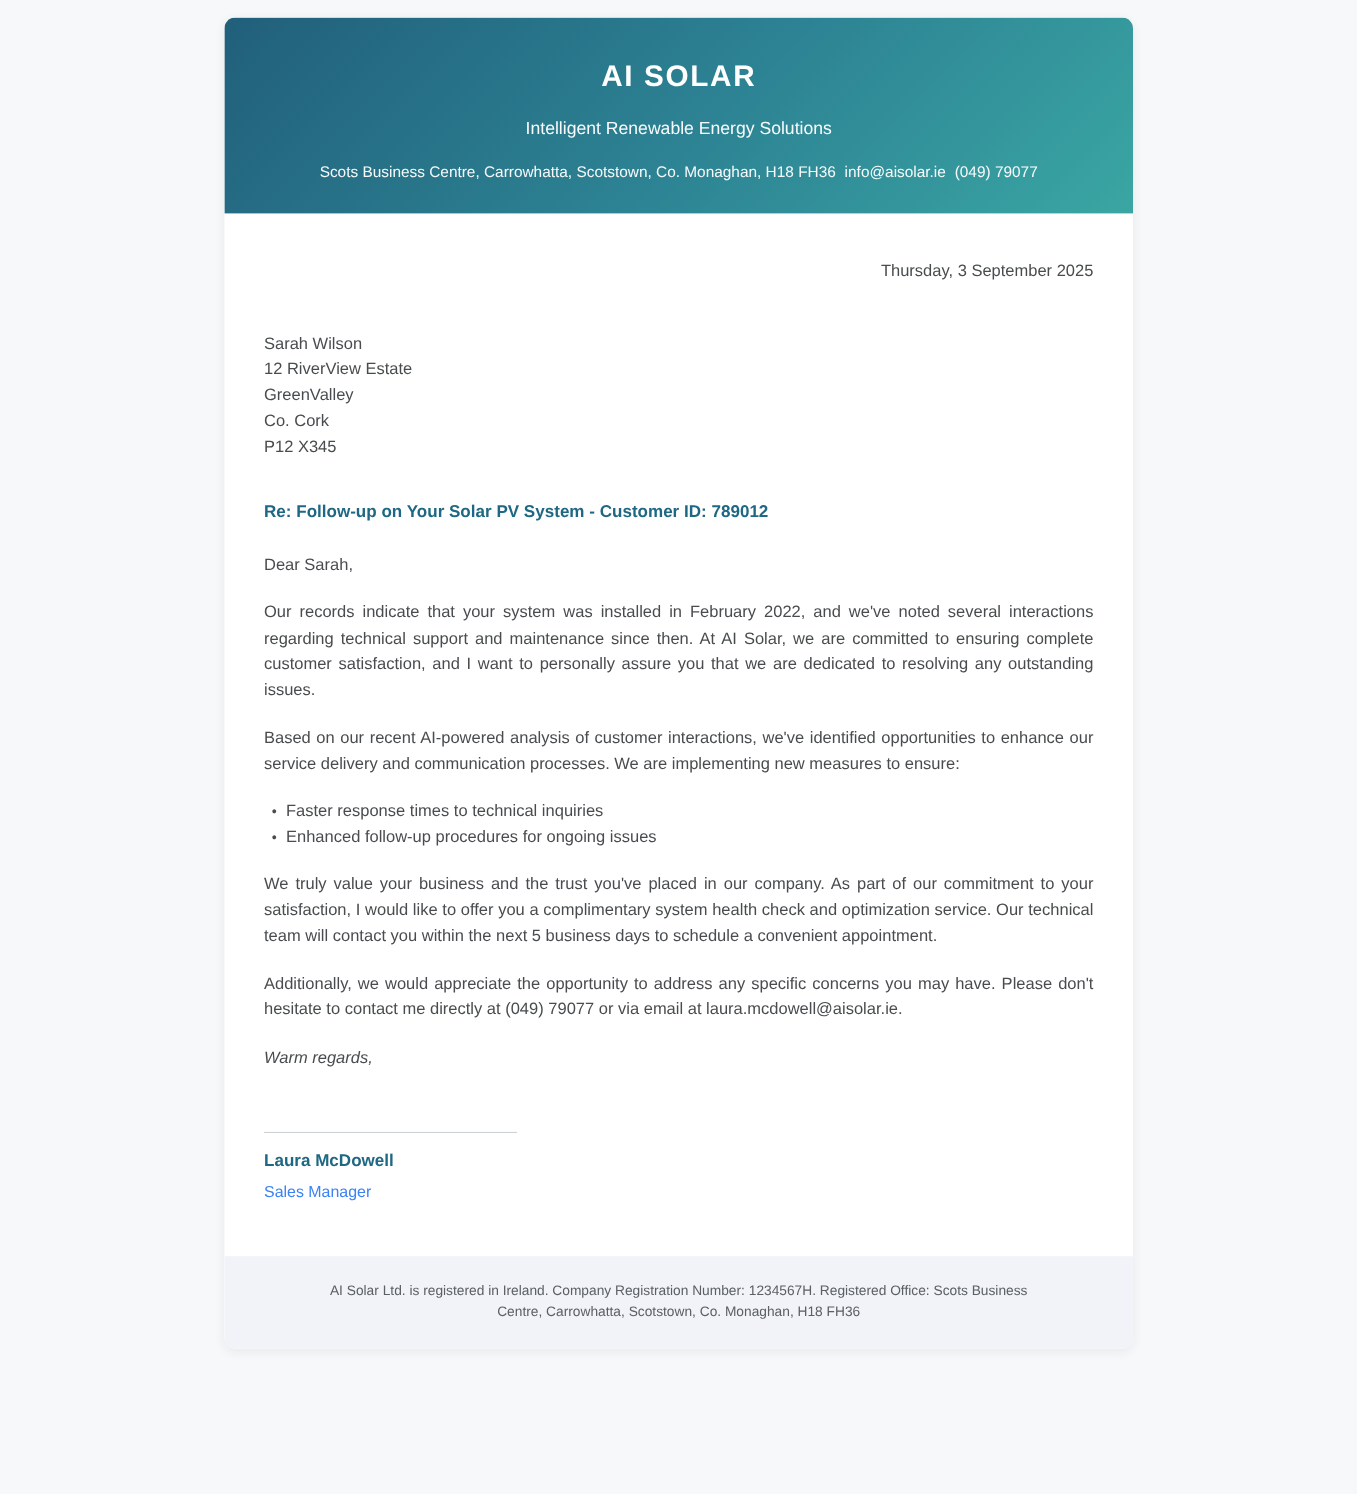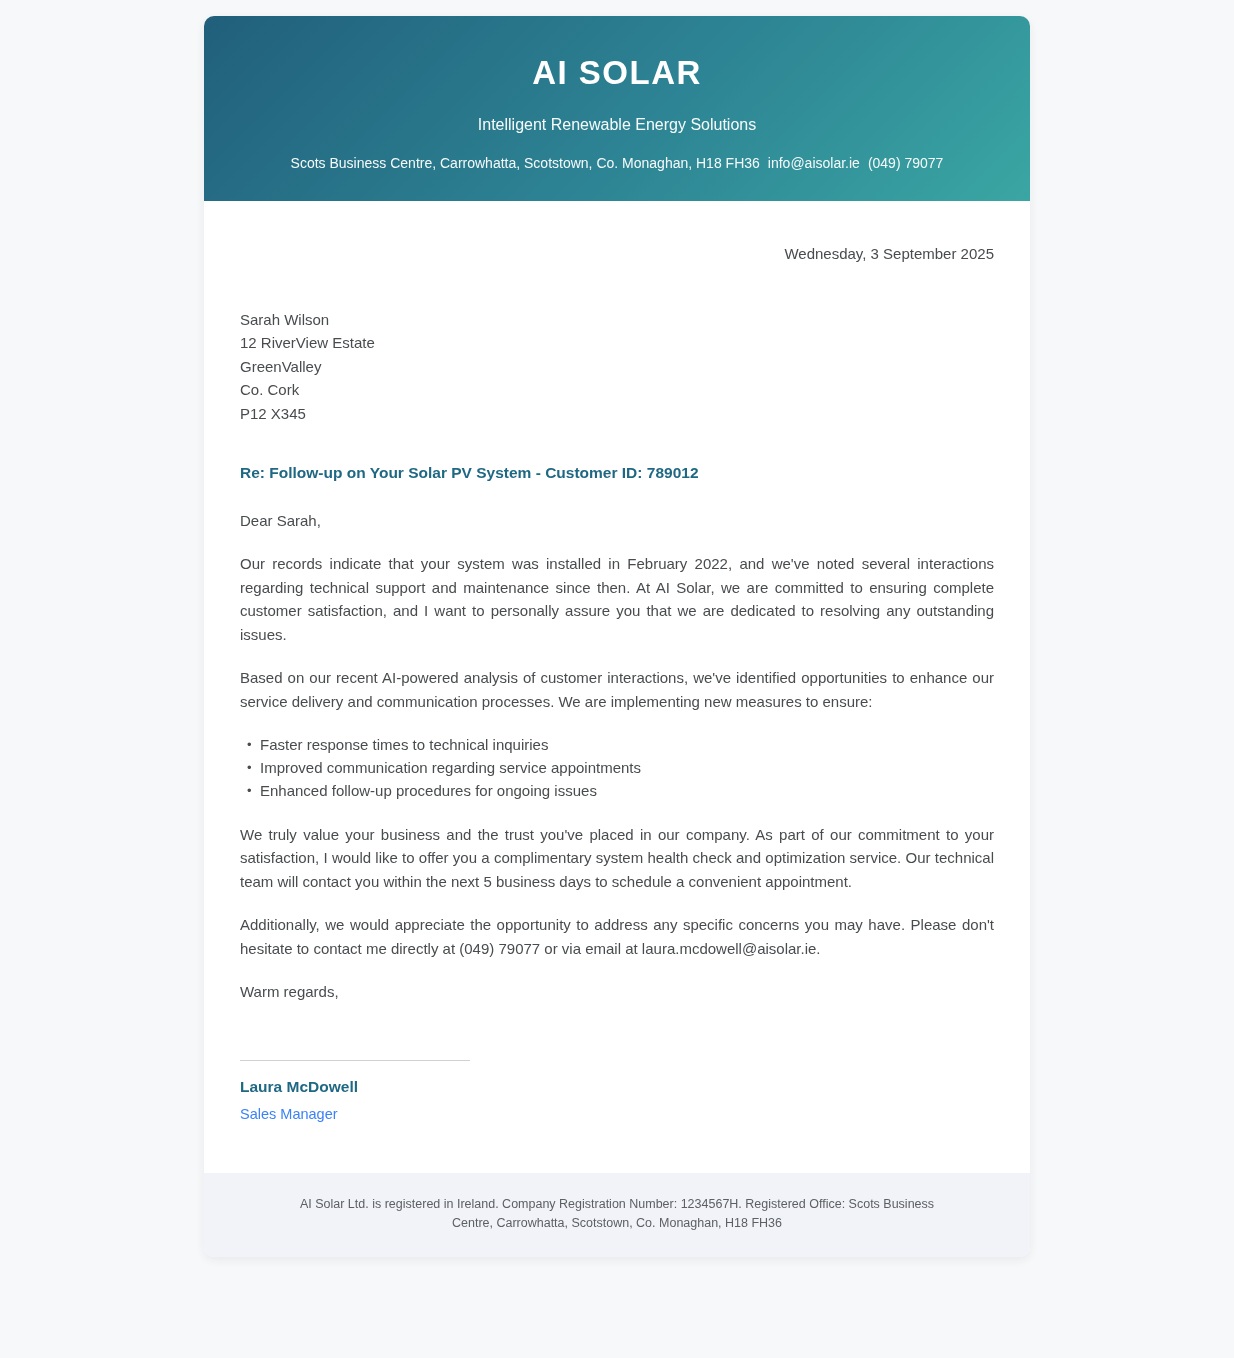--- a/index.html
+++ b/index.html
@@ -22,21 +22,21 @@
     box-shadow: 0 3px 10px rgba(30,40,60,0.07);
   }
   
   .letterhead {
     background: linear-gradient(135deg, #215f7b 0%, #2d8494 55%, #3aa6a3 100%);
     color: #ffffff;
     text-align: center;
     padding: 38px 36px 30px 36px;
   }
   .company-name {
-    font-size: 33px;
+    font-size: 27px;
     font-weight: bold;
     letter-spacing: 1.5px;
     margin-bottom: 24px;
   }
   .tagline {
     font-size: 16px;
     font-weight: normal;
     margin-bottom: 21px;
     opacity: 0.97;
   }
@@ -83,21 +83,21 @@
     position: relative;
     padding-left: 0;
   }
   ul.points li::before {
     content: "•";
     position: absolute;
     left: -13px;
     color: #494c4e;
     font-size: 13px;
   }
-  .closing { margin-bottom: 0; }
+  .closing { margin-bottom: 0; font-style: italic; }
   .signature-block { margin-top: 56px; }
   .signature-line {
     width: 230px;
     border: none;
     border-top: 1px solid #cfd2d4;
     margin-bottom: 14px;
   }
   .signer-name {
     color: #1f6883;
     font-weight: bold;
@@ -132,40 +132,39 @@
       <div class="company-name">AI SOLAR</div>
       <div class="tagline">Intelligent Renewable Energy Solutions</div>
       <div class="contact-line">
         <span>Scots Business Centre, Carrowhatta, Scotstown, Co. Monaghan, H18 FH36</span>
         <span>info@aisolar.ie</span>
         <span>(049) 79077</span>
       </div>
     </div>
 
     <div class="letter-body">
-      <div class="date-line">Wednesday, 3 September 2025</div>
+      <div class="date-line">Thursday, 3 September 2025</div>
 
       <div class="recipient">
         <div>Sarah Wilson</div>
         <div>12 RiverView Estate</div>
         <div>GreenValley</div>
         <div>Co. Cork</div>
         <div>P12 X345</div>
       </div>
 
       <div class="subject">Re: Follow-up on Your Solar PV System - Customer ID: 789012</div>
 
       <div class="salutation">Dear Sarah,</div>
 
       <p class="para">Our records indicate that your system was installed in February 2022, and we've noted several interactions regarding technical support and maintenance since then. At AI Solar, we are committed to ensuring complete customer satisfaction, and I want to personally assure you that we are dedicated to resolving any outstanding issues.</p>
       <p class="para">Based on our recent AI-powered analysis of customer interactions, we've identified opportunities to enhance our service delivery and communication processes. We are implementing new measures to ensure:</p>
 
       <ul class="points">
         <li>Faster response times to technical inquiries</li>
-        <li>Improved communication regarding service appointments</li>
         <li>Enhanced follow-up procedures for ongoing issues</li>
       </ul>
 
       <p class="para">We truly value your business and the trust you've placed in our company. As part of our commitment to your satisfaction, I would like to offer you a complimentary system health check and optimization service. Our technical team will contact you within the next 5 business days to schedule a convenient appointment.</p>
       <p class="para">Additionally, we would appreciate the opportunity to address any specific concerns you may have. Please don't hesitate to contact me directly at (049) 79077 or via email at laura.mcdowell@aisolar.ie.</p>
 
       <p class="closing">Warm regards,</p>
 
       <div class="signature-block">
         <hr class="signature-line">

